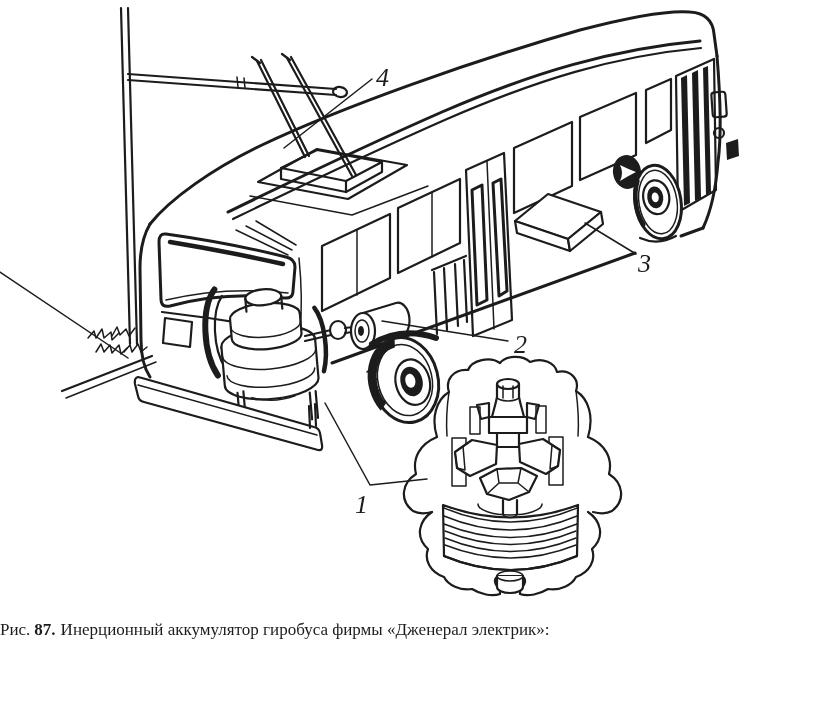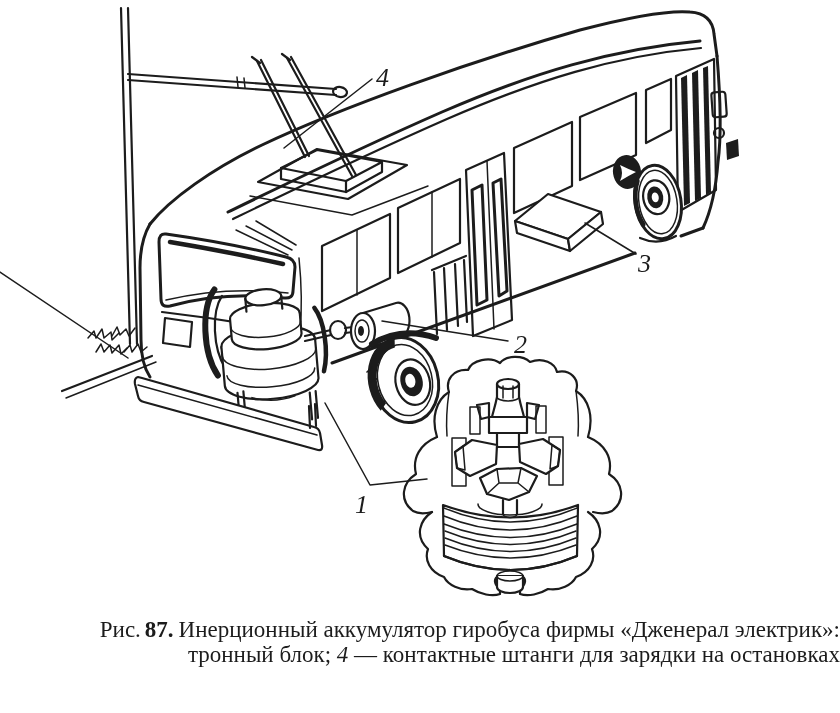--- a/index.html
+++ b/index.html
@@ -6,22 +6,22 @@
   #stage{position:relative;width:840px;height:713px;background:#ffffff;overflow:hidden;
          font-family:"Liberation Serif",serif;color:#1c1c1c;}
   #drawing{position:absolute;left:0;top:0;}
   svg .ln{stroke:#1c1c1c;fill:none;stroke-linecap:round;stroke-linejoin:round;}
   svg .w1{stroke-width:1.5;} svg .w2{stroke-width:2.2;} svg .w3{stroke-width:3;}
   svg .w4{stroke-width:4.5;} svg .w6{stroke-width:6;}
   svg .fb{fill:#1c1c1c;stroke:none;}
   svg .fw{fill:#ffffff;}
   svg text{fill:#1c1c1c;stroke:none;font-family:"Liberation Serif",serif;
            font-style:italic;font-size:26px;}
-  #caption{position:absolute;left:0;top:617px;width:840px;text-align:right;
-           font-size:23px;line-height:25px;}
+  #caption{position:absolute;left:0;top:617px;width:840px;text-align:left;
+           font-size:17px;line-height:25px;}
   #caption .num{font-weight:bold;margin:0 5px 0 4px;}
   #caption i{font-style:italic;}
 </style>
 </head>
 <body>
 
 <div id="stage">
 
 <svg id="drawing" width="840" height="612" viewBox="0 0 840 612">
   <defs>
@@ -283,18 +283,15 @@
   <text x="376" y="86">4</text>
   <text x="638" y="272">3</text>
   <text x="514" y="353">2</text>
   <text x="355" y="513">1</text>
 </svg>
 
 <div id="caption">
   <div>
     <span>Рис.</span><b class="num">87.</b><span>Инерционный аккумулятор гиробуса фирмы «Дженерал электрик»:</span>
   </div>
-  <div>
-    <span>тронный блок; </span><i>4</i><span> — контактные штанги для зарядки на остановках</span>
-  </div>
 </div>
 
 </div>
 
 </body></html>

